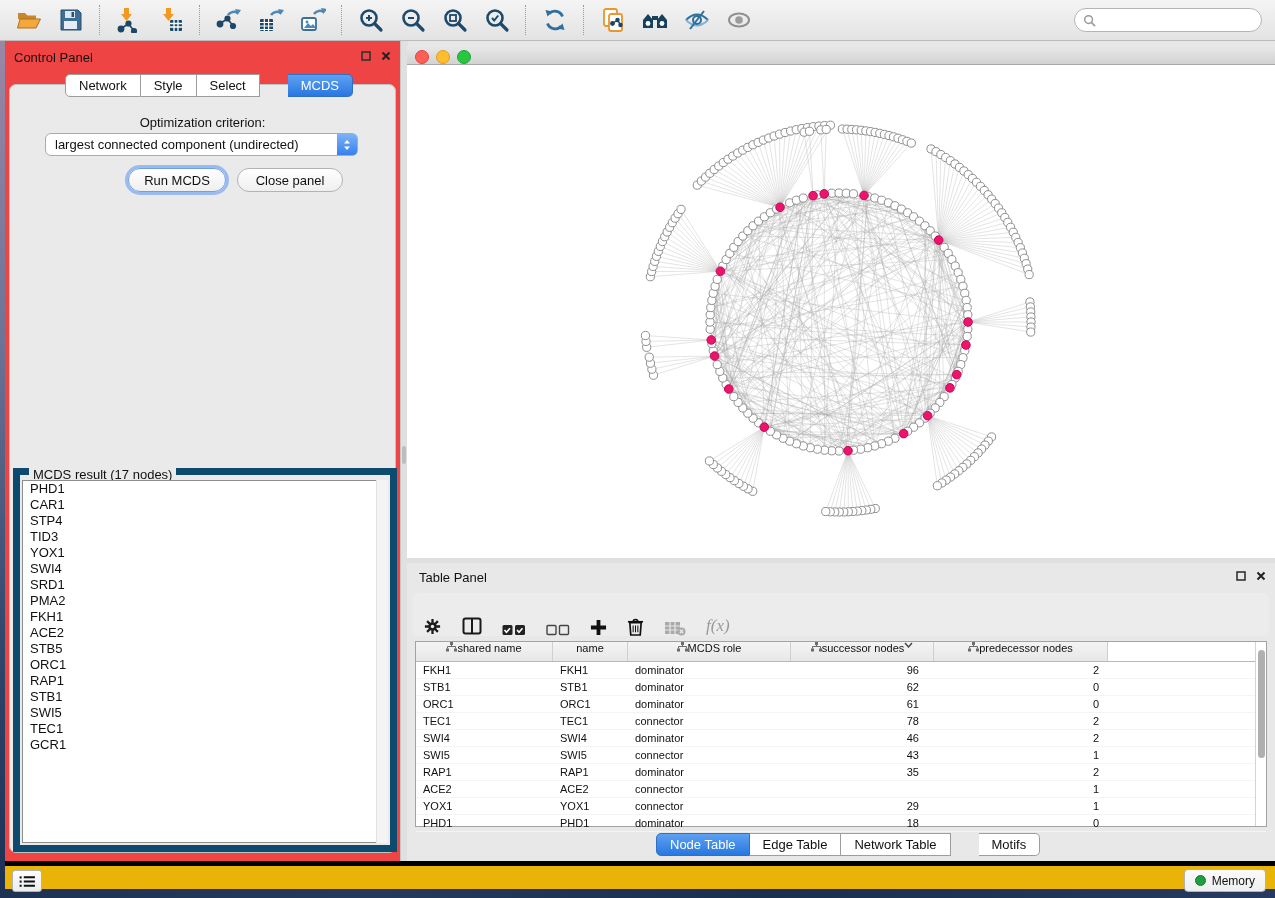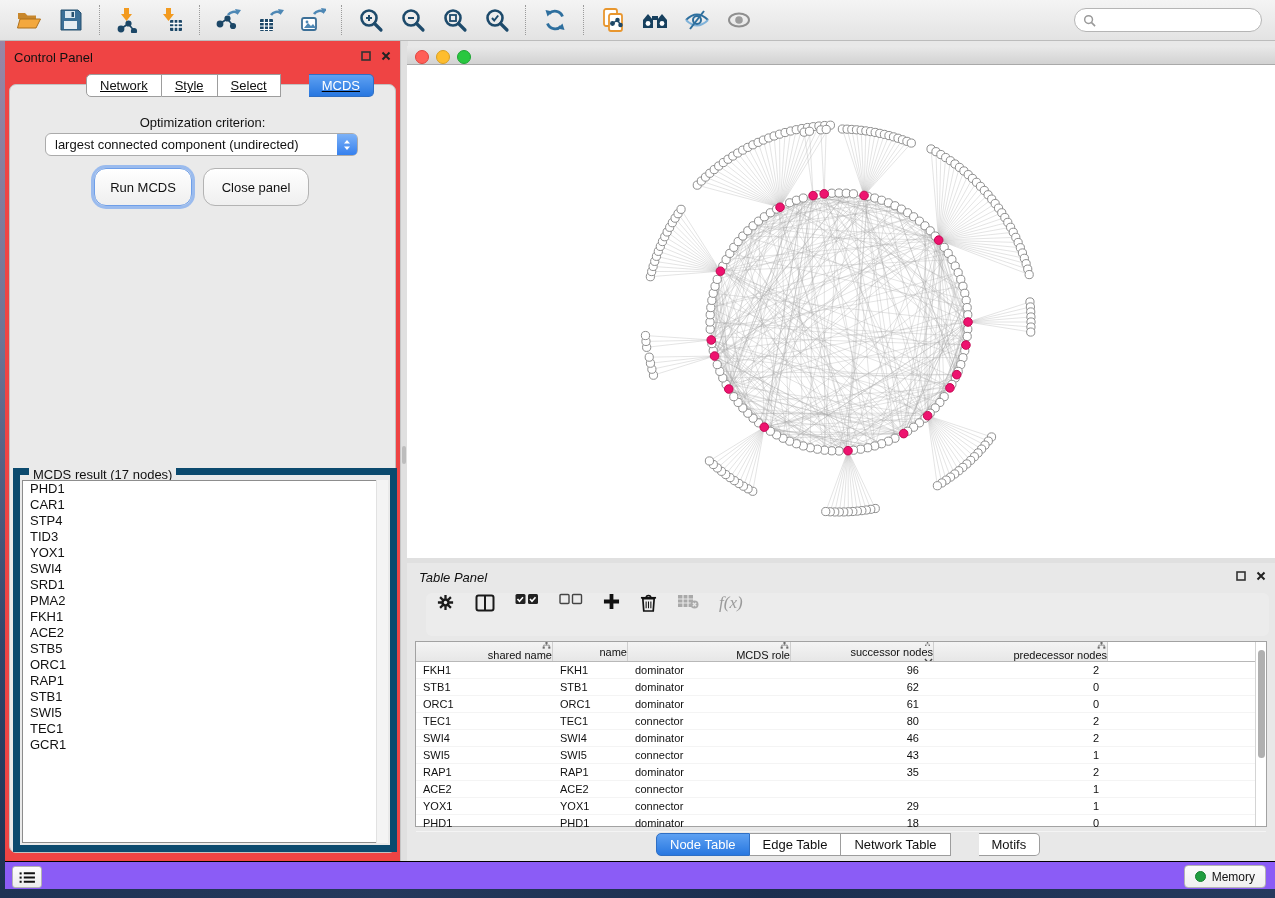--- a/index.html
+++ b/index.html
@@ -25,35 +25,35 @@
     font-family:"Liberation Sans",sans-serif;}
 
   
   .control-panel{position:absolute;left:5px;top:41px;width:395px;height:820px;background:#ef4444;}
   .cp-title{position:absolute;left:9px;top:9px;font-size:13px;color:#111;}
   .win-icons{position:absolute;right:8px;top:9px;display:flex;gap:8px;align-items:center;}
   .win-icons .wbtn{width:12px;height:12px;display:flex;align-items:center;justify-content:center;}
   .cp-inner{position:absolute;left:4px;top:43px;width:385px;height:767px;background:#eaeaea;
     border:1px solid #c2c2c2;border-radius:7px;}
   .segbar{position:absolute;display:flex;}
-  .cp-tabs{left:81px;top:33px;z-index:3;text-decoration:underline;}
+  .cp-tabs{left:60px;top:33px;z-index:3;}
   .seg{background:#fff;border:1px solid #9d9d9d;border-left:none;padding:0 13px;font-size:13px;height:21px;
     line-height:21px;color:#111;white-space:nowrap;}
   .seg.first{border-left:1px solid #9d9d9d;border-radius:5px 0 0 5px;}
   .seg.last{border-radius:0 5px 5px 0;margin-left:28px;}
   .seg.sel{background:linear-gradient(#5ea1f2,#2877e0);color:#fff;border-color:#2f6fc4;}
   .opt-label{position:absolute;left:0;top:74px;width:100%;text-align:center;font-size:13px;color:#111;}
   .dropdown{position:absolute;left:40px;top:92px;width:313px;height:23px;background:#fff;
     border:1px solid #ababab;border-radius:6px;display:flex;align-items:center;box-sizing:border-box;
     padding-left:9px;font-size:13px;color:#111;}
   .dd-btn{position:absolute;right:0px;top:0px;bottom:0px;width:20px;border-radius:0 4px 4px 0;
     background:linear-gradient(#7db2f7,#3580ee);display:flex;align-items:center;justify-content:center;}
-  .btn{position:absolute;height:38px;display:flex;align-items:center;justify-content:center;
+  .btn{position:absolute;height:24px;display:flex;align-items:center;justify-content:center;
     background:linear-gradient(#ffffff,#efefef);border:1px solid #b3b3b3;border-radius:12px;
-    font-size:13px;color:#111;box-sizing:border-box;}
+    font-size:13px;color:#111;box-sizing:border-box;margin-left:34px;}
   .btn.focus{box-shadow:0 0 0 3px rgba(100,155,240,.6);border-color:#6f9fe8;}
   .run-btn{left:89px;top:127px;width:98px;}
   .closep-btn{left:198px;top:127px;width:106px;}
   .result-group{position:absolute;left:8px;top:427px;width:370px;height:370px;border:7px solid #0c4a6e;}
   .result-legend{position:absolute;left:9px;top:-8px;background:#eaeaea;padding:0 4px;font-size:13px;color:#111;}
   .result-list{position:absolute;left:2px;top:5px;right:2px;bottom:2px;background:#fff;border:1px solid #8d8d8d;overflow:hidden;}
   .mcds-item{font-size:13px;line-height:16px;padding-left:7px;color:#111;}
   .result-scroll{position:absolute;top:0;right:0;bottom:0;width:11px;background:#f4f4f4;border-left:1px solid #e2e2e2;}
 
   
@@ -67,41 +67,41 @@
     background:linear-gradient(#e9e9e9,#d2d2d2);border-bottom:1px solid #a9a9a9;box-sizing:border-box;}
   .traffic{position:absolute;top:4px;width:12px;height:12px;border-radius:50%;}
   .t-red{left:8px;background:#ff5f57;border:0.5px solid #e0443e;}
   .t-yellow{left:29px;background:#febd2e;border:0.5px solid #d9a022;}
   .t-green{left:50px;background:#29c740;border:0.5px solid #1ea433;}
   .nw-title{position:absolute;left:0;top:3px;width:100%;text-align:center;font-size:12px;color:#222;}
   .nw-canvas{position:absolute;left:0;top:24px;width:868px;height:493px;background:#fff;}
 
   
   .table-panel{position:absolute;left:407px;top:563px;width:868px;height:298px;background:#e8e8e8;}
-  .tp-title{position:absolute;left:12px;top:7px;font-size:13px;color:#111;font-style:italic;}
-  .tp-toolbar{position:absolute;left:19px;top:30px;right:6px;height:43px;background:#ececec;
-    border-radius:6px;display:flex;align-items:flex-start;}
+  .tp-title{position:absolute;left:12px;top:7px;font-size:13px;color:#111;}
+  .tp-toolbar{position:absolute;left:6px;top:30px;right:6px;height:43px;background:#ececec;
+    border-radius:6px;display:flex;align-items:flex-end;}
   .tpbtn{display:flex;align-items:center;justify-content:center;margin:0 10px;}
   .fx{font-family:"Liberation Serif",serif;font-style:italic;color:#9a9a9a;font-size:17px;}
   .tp-table{position:absolute;left:8px;top:78px;width:852px;height:186px;background:#fff;border:1px solid #a2a2a2;box-sizing:border-box;}
   .thead{display:flex;height:19px;border-bottom:1px solid #b8b8b8;}
-  .th{display:flex;align-items:flex-end;justify-content:center;font-size:11px;color:#111;
-    background:linear-gradient(#f4f4f4,#e7e7e7);border-right:1px solid #cfcfcf;box-sizing:border-box;white-space:nowrap;flex-direction:column;}
+  .th{display:flex;align-items:flex-start;justify-content:center;font-size:11px;color:#111;
+    background:linear-gradient(#f4f4f4,#e7e7e7);border-right:1px solid #cfcfcf;box-sizing:border-box;white-space:nowrap;}
   .tbody{position:relative;}
   .tr{display:flex;height:16px;border-bottom:1px solid #f4f4f4;}
   .td{font-size:11px;line-height:16px;padding-left:7px;box-sizing:border-box;white-space:nowrap;overflow:hidden;color:#111;}
   .td.c3{text-align:right;padding-right:15px;padding-left:0;}
   .td.c4{text-align:right;padding-right:9px;padding-left:0;}
   .tp-scroll{position:absolute;top:0;right:0;bottom:0;width:10px;background:#fff;border-left:1px solid #d4d4d4;}
   .tp-thumb{position:absolute;top:8px;right:1.5px;width:7px;height:108px;background:#b0b0b0;border-radius:4px;}
   .tp-tabs{left:249px;top:270px;}
 
   
-  .statusbar{position:absolute;left:5px;top:861px;width:1270px;height:28px;background:#8b5cf6;
-    border-top:1px solid #000000;box-sizing:border-box;}
+  .statusbar{position:absolute;left:5px;top:861px;width:1270px;height:28px;background:#eab308;
+    border-top:5px solid #000000;box-sizing:border-box;}
   .list-btn{position:absolute;left:7px;top:4px;width:28px;height:20px;border:1px solid #b3b3b3;border-radius:3px;
     background:linear-gradient(#fdfdfd,#ececec);display:flex;align-items:center;justify-content:center;}
   .mem-btn{position:absolute;right:9px;top:3px;height:21px;border:1px solid #b3b3b3;border-radius:4px;
     background:linear-gradient(#fbfbfb,#efefef);display:flex;align-items:center;gap:6px;padding:0 10px;font-size:12px;color:#111;}
   .mem-dot{width:11px;height:11px;border-radius:50%;background:#1f9d3f;border:1px solid #158030;box-sizing:border-box;}
 </style>
 </head>
 <body>
 
 <div class="screen">
@@ -1187,21 +1187,21 @@
             <div class="td c0" style="width: 137px;">ORC1</div>
             <div class="td c1" style="width: 75px;">ORC1</div>
             <div class="td c2" style="width: 163px;">dominator</div>
             <div class="td c3" style="width: 143px;">61</div>
             <div class="td c4" style="width: 174px;">0</div>
           </div>
           <div class="tr">
             <div class="td c0" style="width: 137px;">TEC1</div>
             <div class="td c1" style="width: 75px;">TEC1</div>
             <div class="td c2" style="width: 163px;">connector</div>
-            <div class="td c3" style="width: 143px;">80</div>
+            <div class="td c3" style="width: 143px;">78</div>
             <div class="td c4" style="width: 174px;">2</div>
           </div>
           <div class="tr">
             <div class="td c0" style="width: 137px;">SWI4</div>
             <div class="td c1" style="width: 75px;">SWI4</div>
             <div class="td c2" style="width: 163px;">dominator</div>
             <div class="td c3" style="width: 143px;">46</div>
             <div class="td c4" style="width: 174px;">2</div>
           </div>
           <div class="tr">

